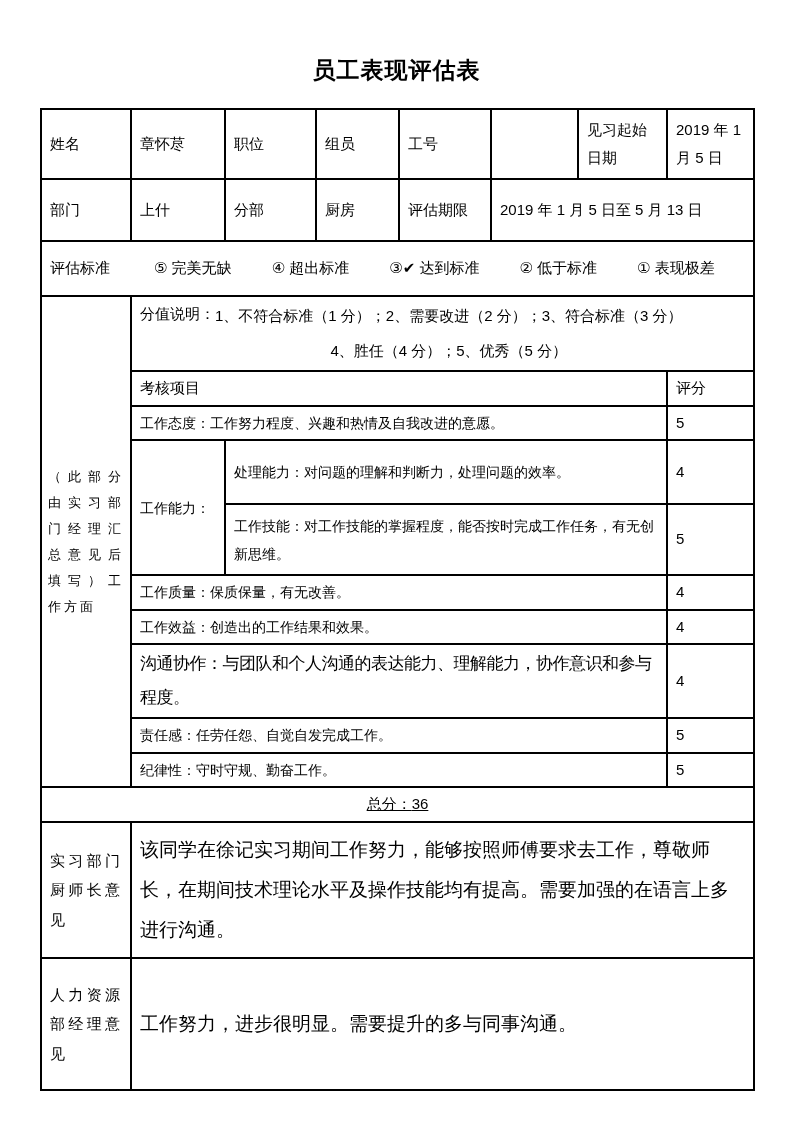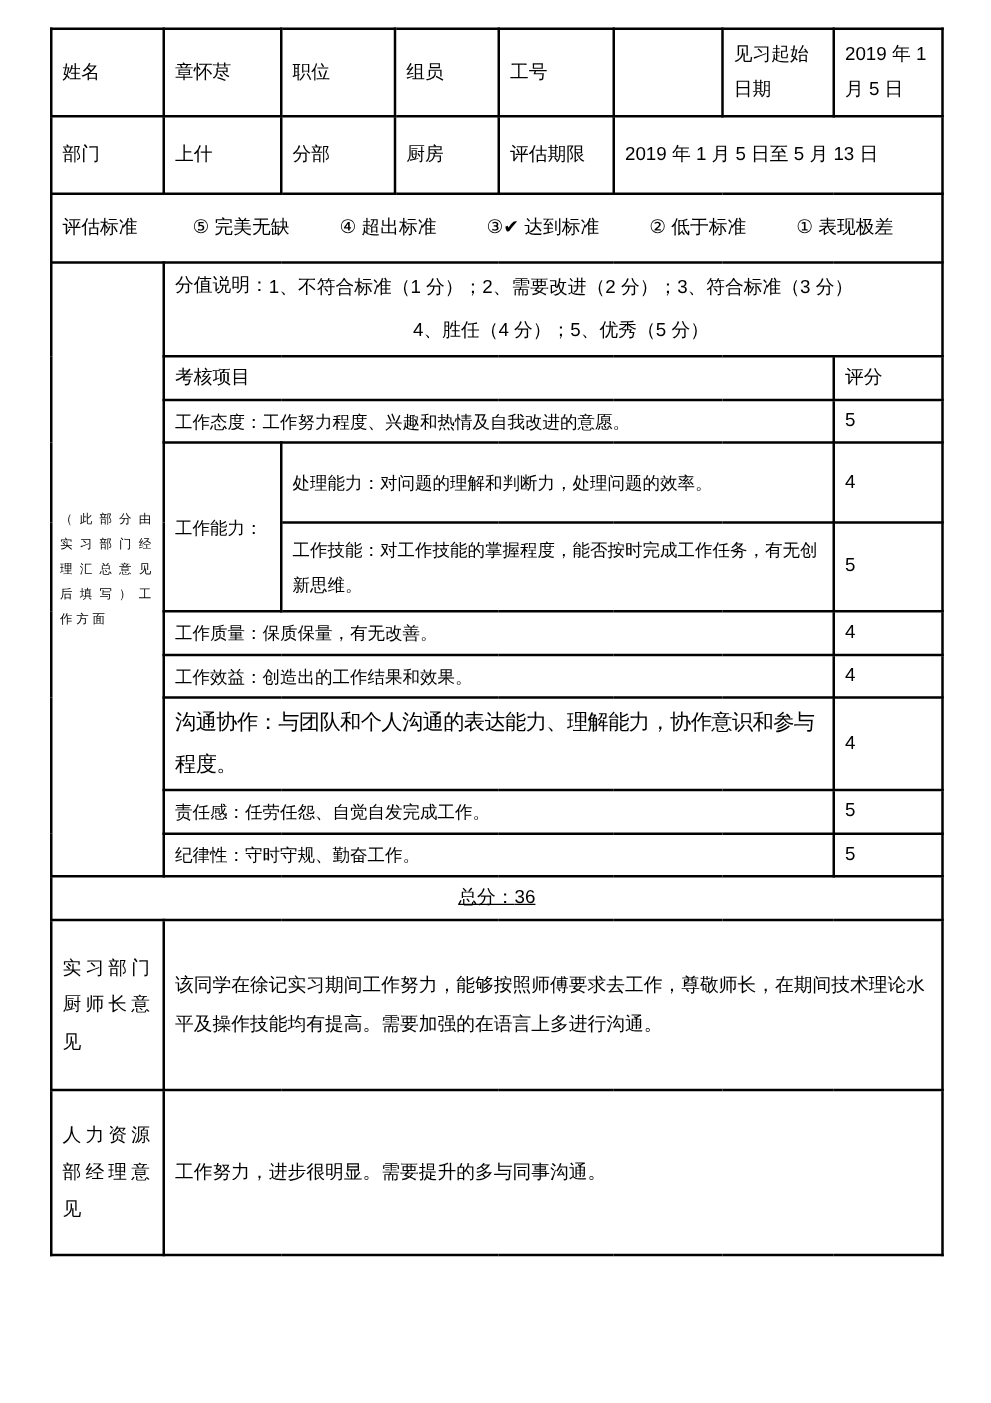--- a/index.html
+++ b/index.html
@@ -41,43 +41,44 @@
   .r13 td{height:26px;}
   .r14 td{height:29px;}
   .r15 td{height:122px;}
   .r16 td{height:118px;}
 
   .scale{display:flex;align-items:center;gap:40px;white-space:nowrap;}
   .scale .lbl0{margin-right:4px;}
 
   .side-note{
     text-align:justify;letter-spacing:3px;line-height:2.0;
-    padding:6px 6px;font-size:10px;
+    padding:6px 6px;font-size:13px;
   }
   .legend{display:flex;align-items:flex-start;line-height:2.3;}
   .legend-label{white-space:nowrap;font-family:Liberation Mono, monospace;}
   .legend-lines span{display:block;text-align:center;}
 
   .hdr{text-align:left;}
   .desc{font-size:14px;line-height:2.0;}
   .r11 .desc{font-size:17px;letter-spacing:-0.5px;padding-right:2px;}
   .score{font-size:15px;}
   .total-cell{text-align:center;text-decoration:underline;}
 
   .cmt-label{
     text-align:justify;letter-spacing:2px;line-height:1.95;
     padding:6px 8px;font-size:15px;
   }
-  .cmt{font-size:15px;line-height:2.1;}
+  .cmt{font-size:19px;line-height:2.1;}
 </style>
 </head>
 <body>
 
 <div class="page">
 
+  <h1 class="title">员工表现评估表</h1>
 
   <table class="form">
     <colgroup>
       <col style="width:90px">
         <col style="width:94px">
         <col style="width:91px">
         <col style="width:83px">
       <col style="width:92px">
         <col style="width:87px">
         <col style="width:89px">

